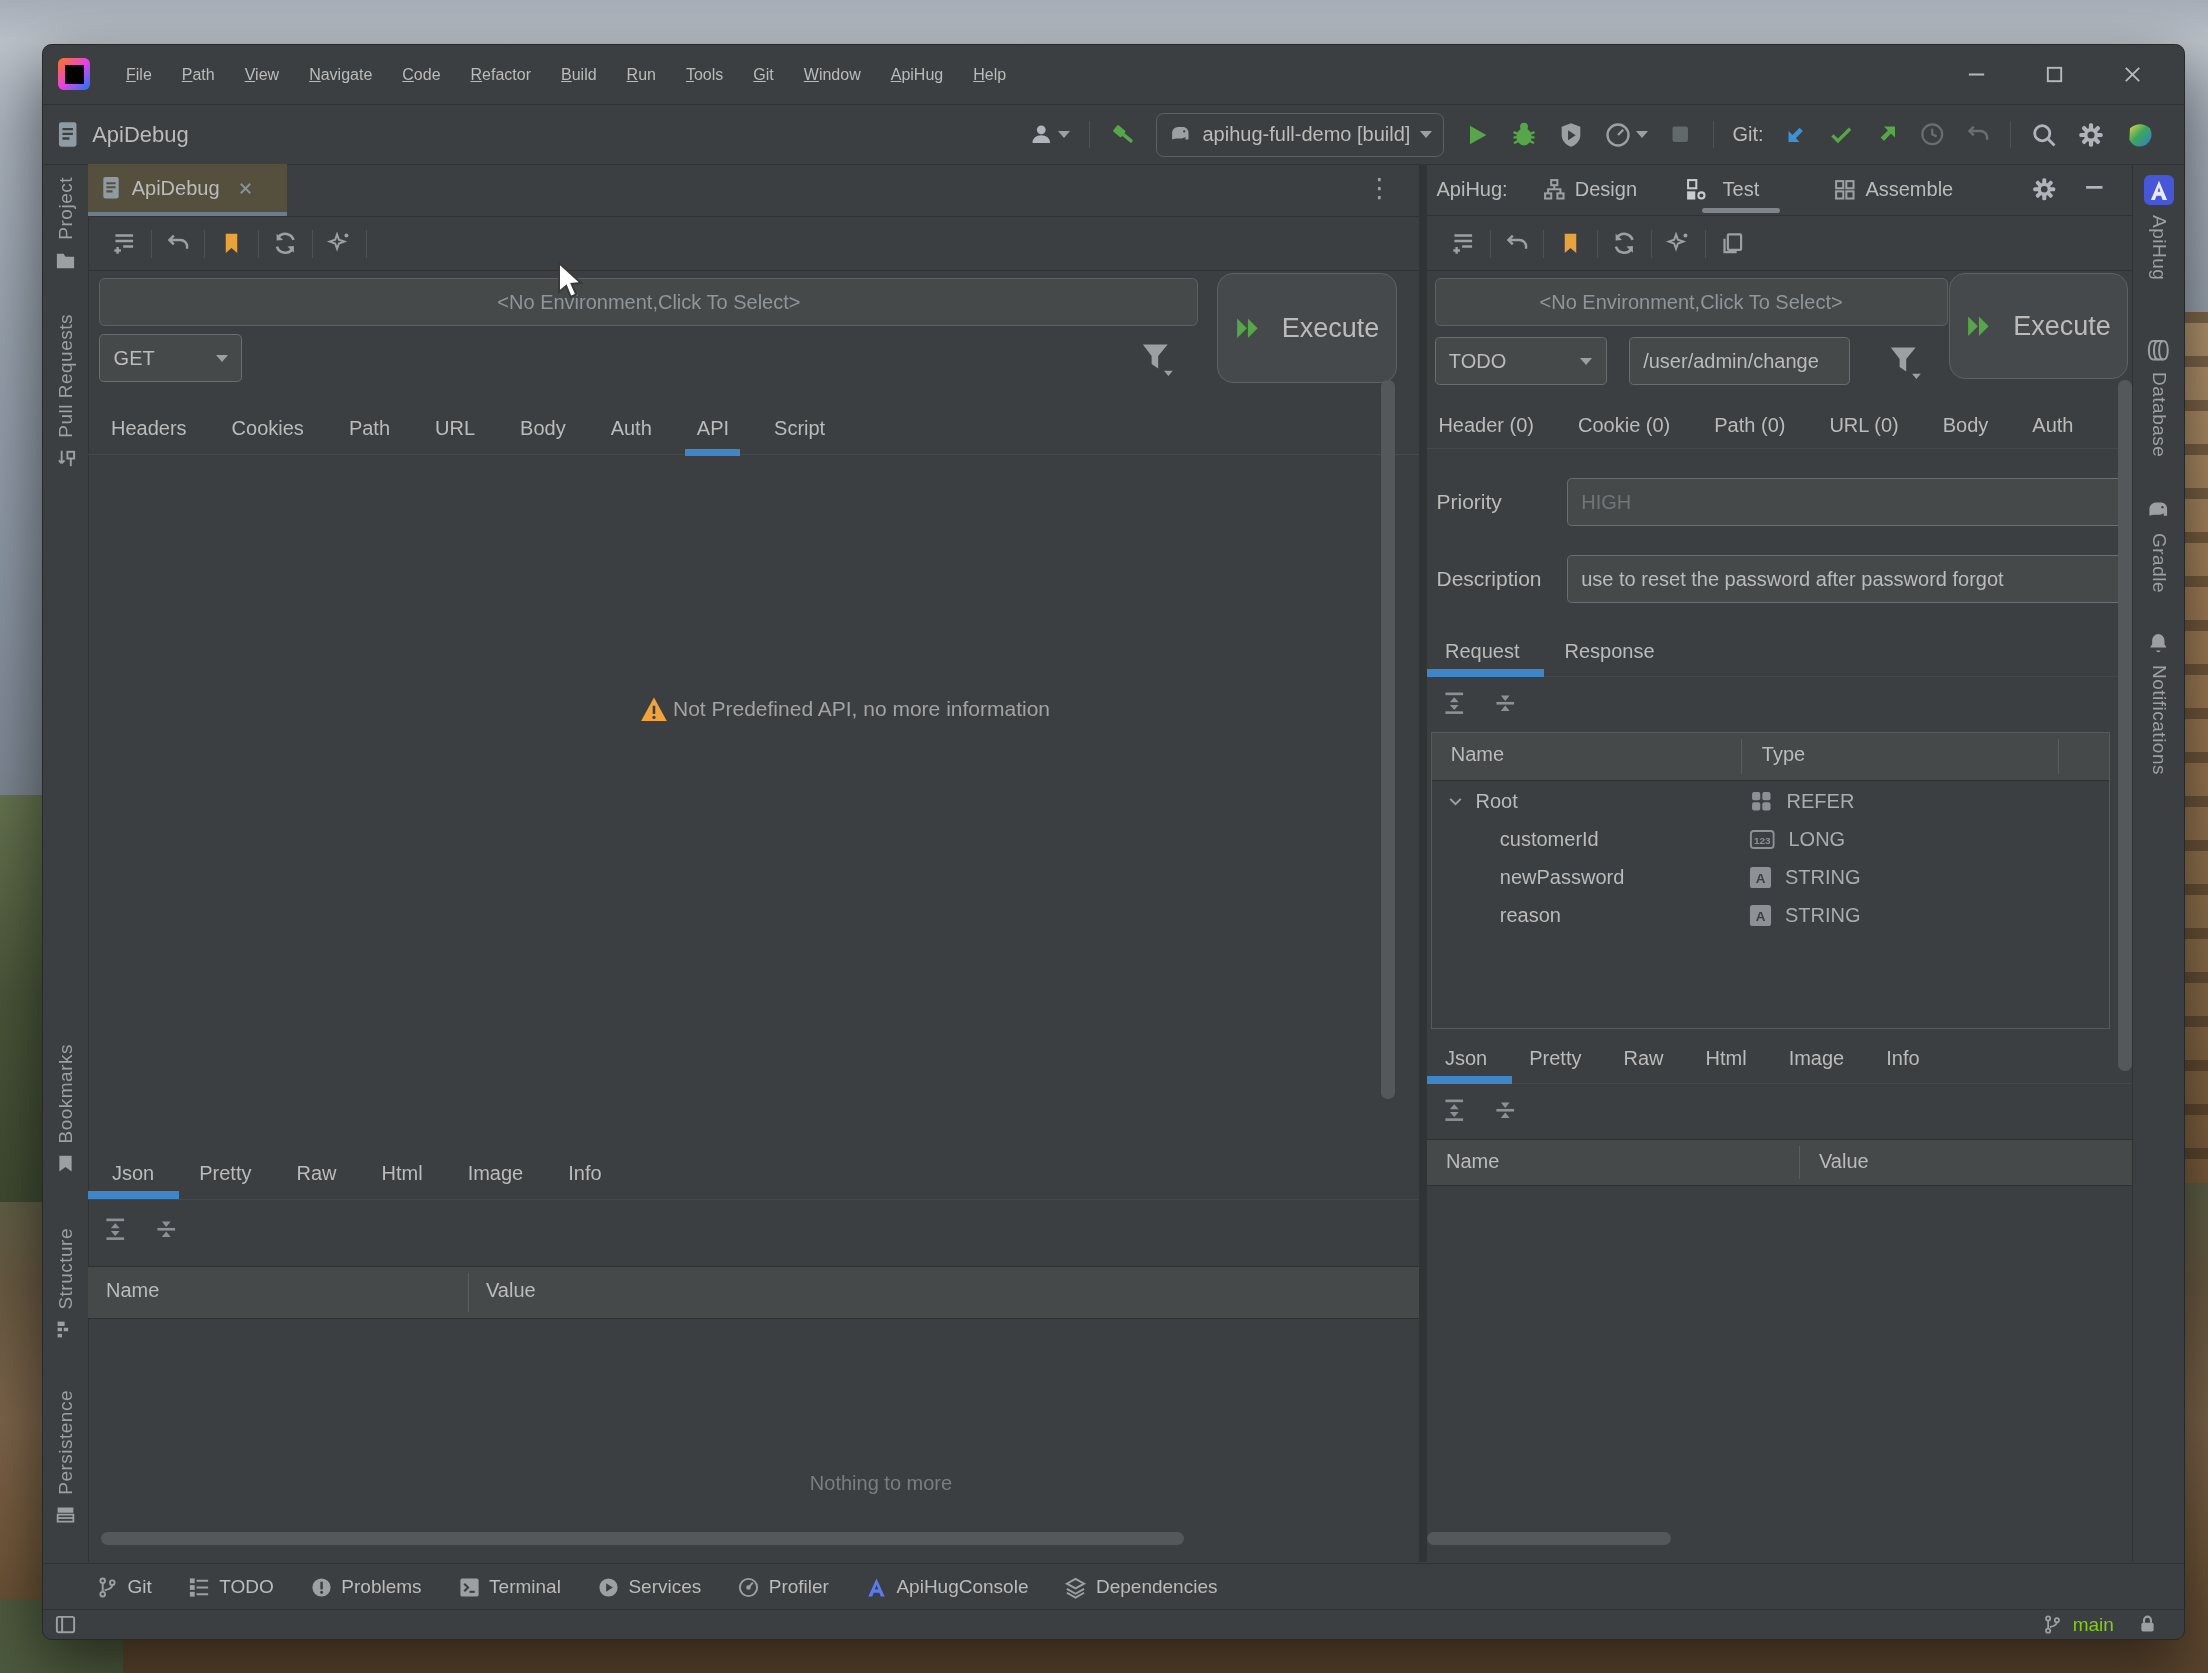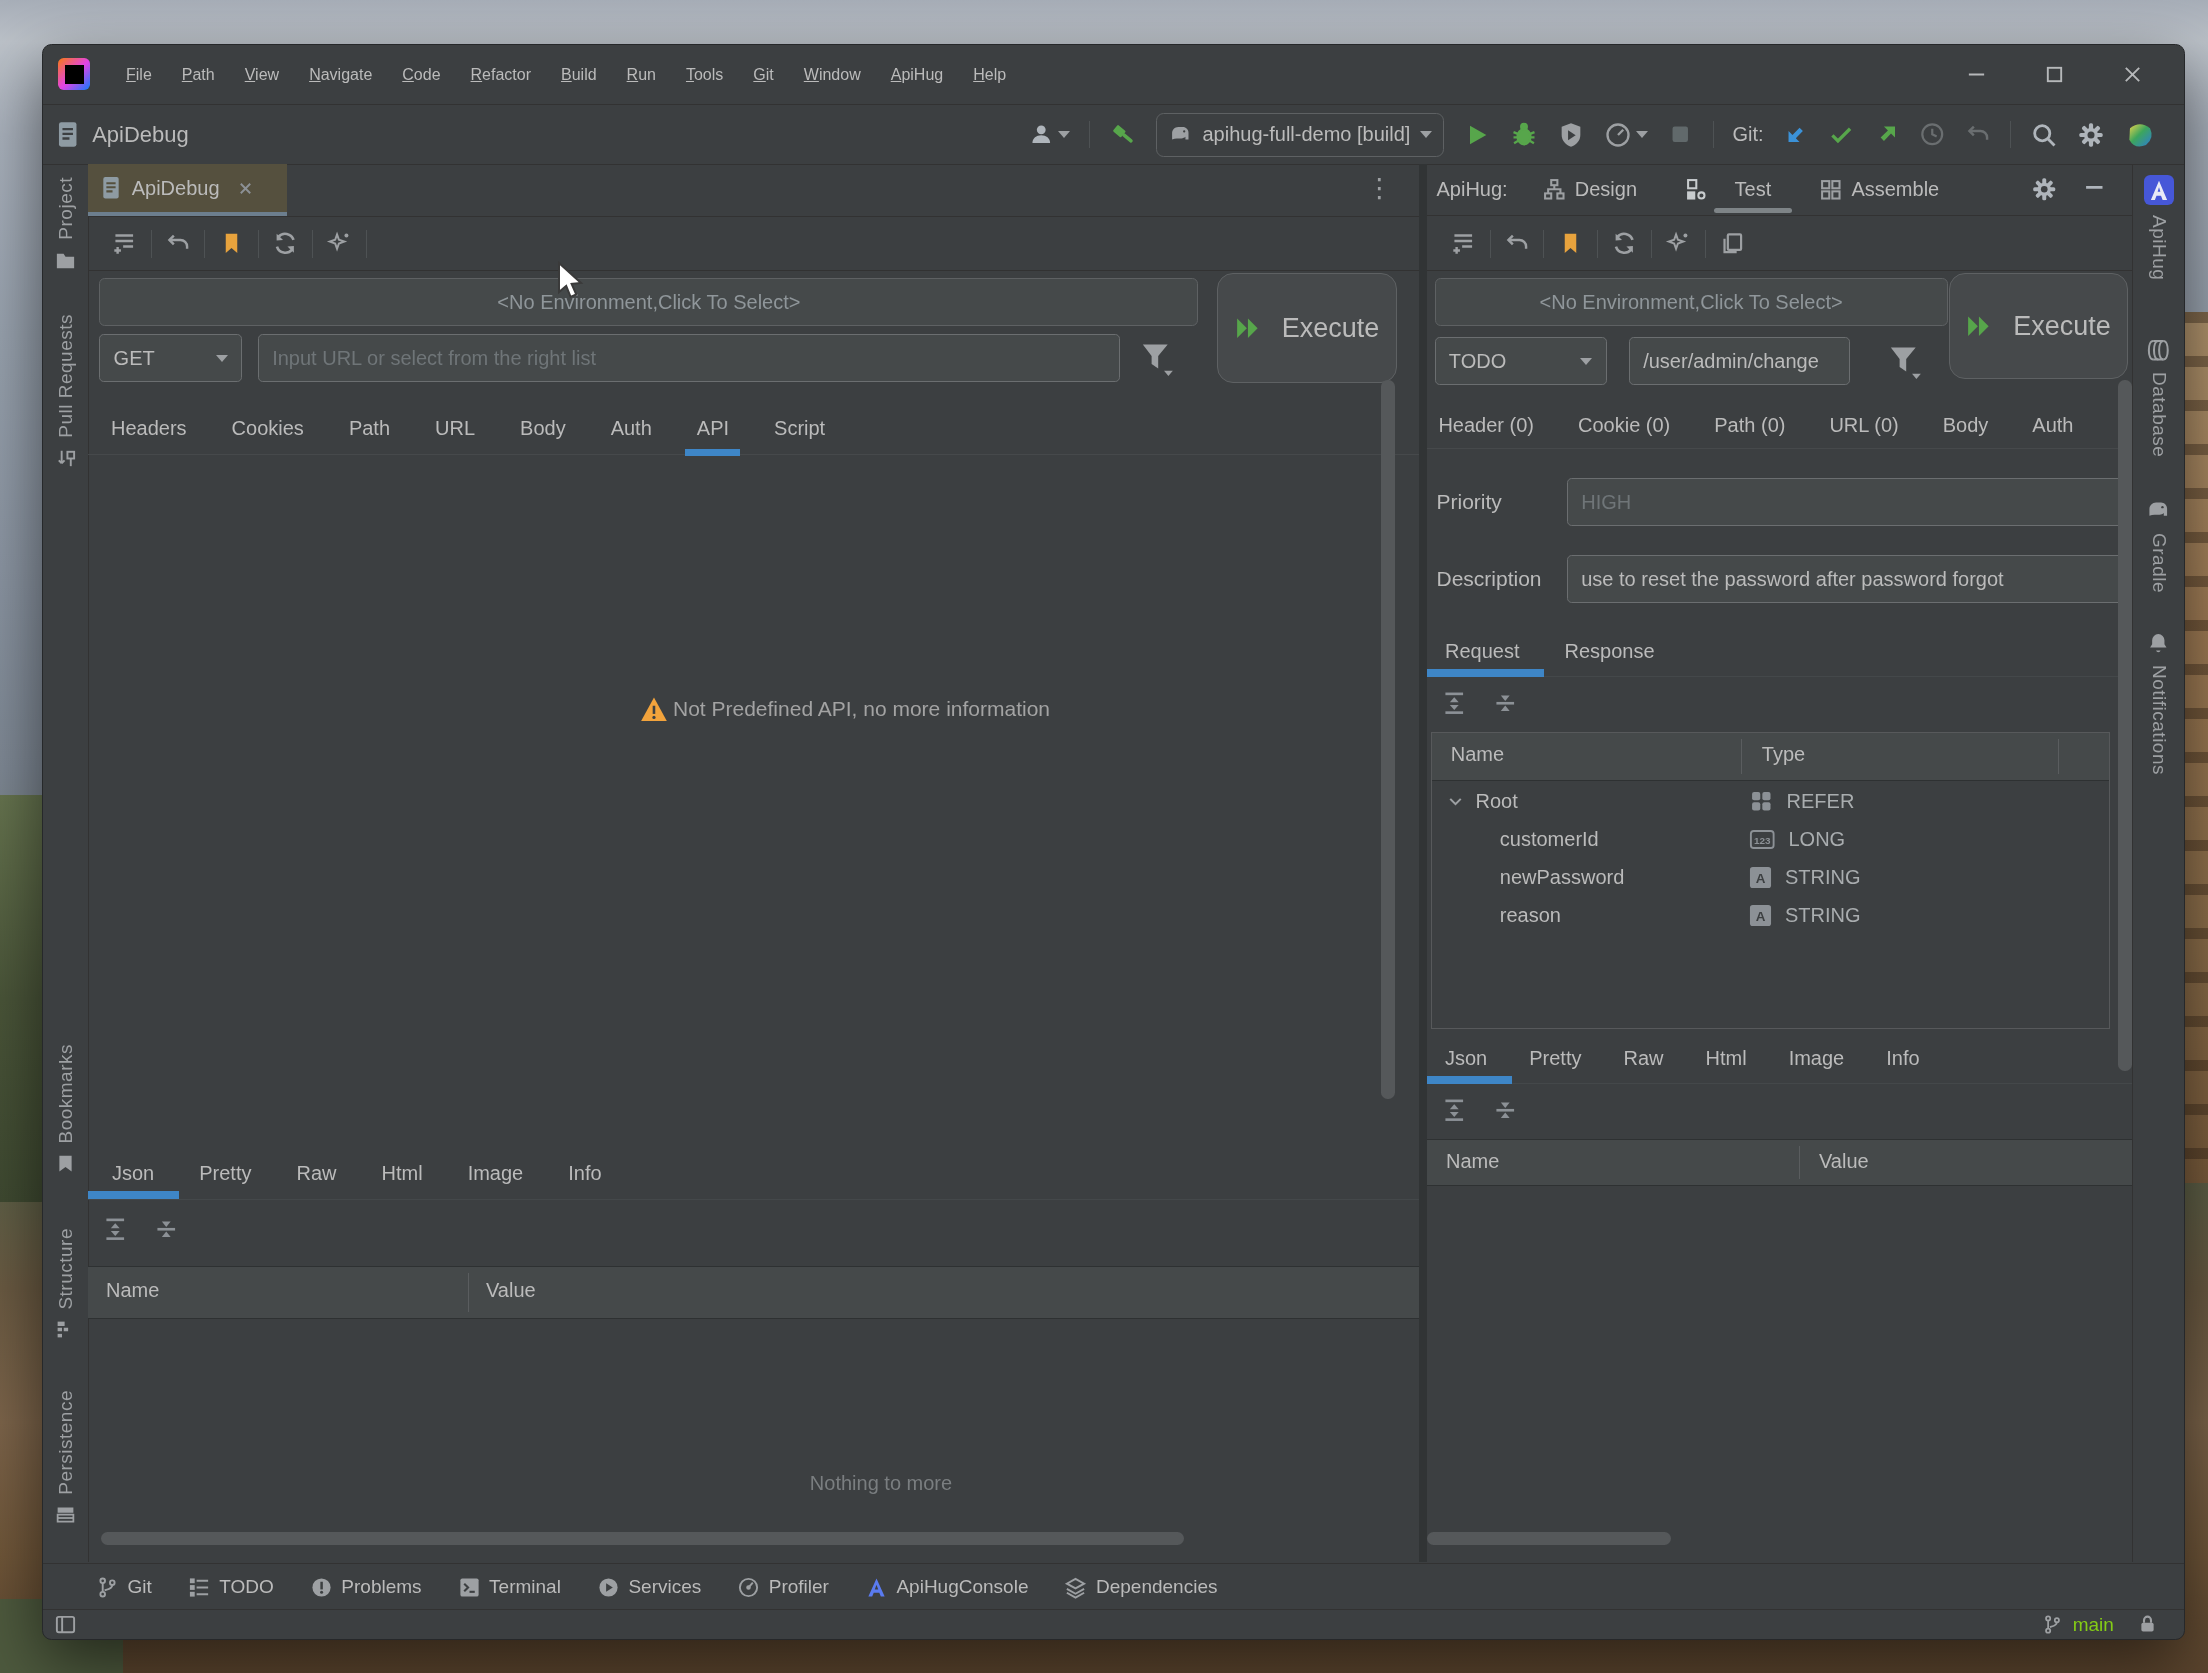--- a/index.html
+++ b/index.html
@@ -367,21 +367,20 @@
       </div>
 
       <div class="env-btn" style="left:11.4px;top:114px;width:1099px">
         <span>&lt;No Environment,Click To Select&gt;</span>
       </div>
 
       <div class="method" style="left:11.4px;top:170px;width:143px">
         <span>GET</span>
         <span class="caret"></span>
       </div>
-      <input class="tfield" style="left: 170px; top: 170px; width: 862px;" placeholder="Input URL or select from the right list">
       <span class="abs" style="left:1049px;top:174px">
         <svg class="ic" width="38" height="42" viewBox="0 0 26 28">
             <path d="M4 4h17l-6.5 8v8.5l-4.5-3V12z" fill="#9DA0A3"></path>
             <path d="M18.5 22l3 3.6 3-3.6z" fill="#9DA0A3"></path>
           </svg>
       </span>
       <div class="exec-btn" style="left:1129px;top:109px;width:180px;height:110px">
         <svg class="ic" width="28" height="24.6" viewBox="0 0 26 22">
             <path d="M2 2l9 9-9 9z" fill="#57A64B"></path>
             <path d="M12 2l9 9-9 9z" fill="#57A64B"></path>
@@ -453,21 +452,21 @@
         <span style="margin-right:34px">ApiHug:</span>
         <span class="row" style="gap:8.5px;margin-right:47px">
           <svg class="ic" width="24.6" height="24.6" viewBox="0 0 24 24" fill="none" stroke="#9DA0A3" stroke-width="2">
               <rect x="9" y="3" width="6" height="5"></rect>
               <rect x="3" y="16" width="6" height="5"></rect>
               <rect x="15" y="16" width="6" height="5"></rect>
               <path d="M12 8v4M6 16v-4h12v4"></path>
             </svg>
           <span class="tab">Design</span>
         </span>
-        <span class="row" style="gap:26px;margin-right:47px">
+        <span class="row" style="gap:14px;margin-right:73px">
           <svg class="ic" width="24.6" height="24.6" viewBox="0 0 24 24" fill="none" stroke="#C8CCCE" stroke-width="2">
               <rect x="4" y="3" width="8" height="8"></rect>
               <rect x="4" y="15" width="6" height="6" fill="#C8CCCE"></rect>
               <circle cx="17" cy="18" r="3"></circle>
             </svg>
           <span class="tab active-gray">Test</span>
         </span>
         <span class="row" style="gap:8.5px">
           <svg class="ic" width="24.6" height="24.6" viewBox="0 0 24 24" fill="none" stroke="#9DA0A3" stroke-width="2">
               <rect x="4" y="4" width="7" height="7"></rect>

